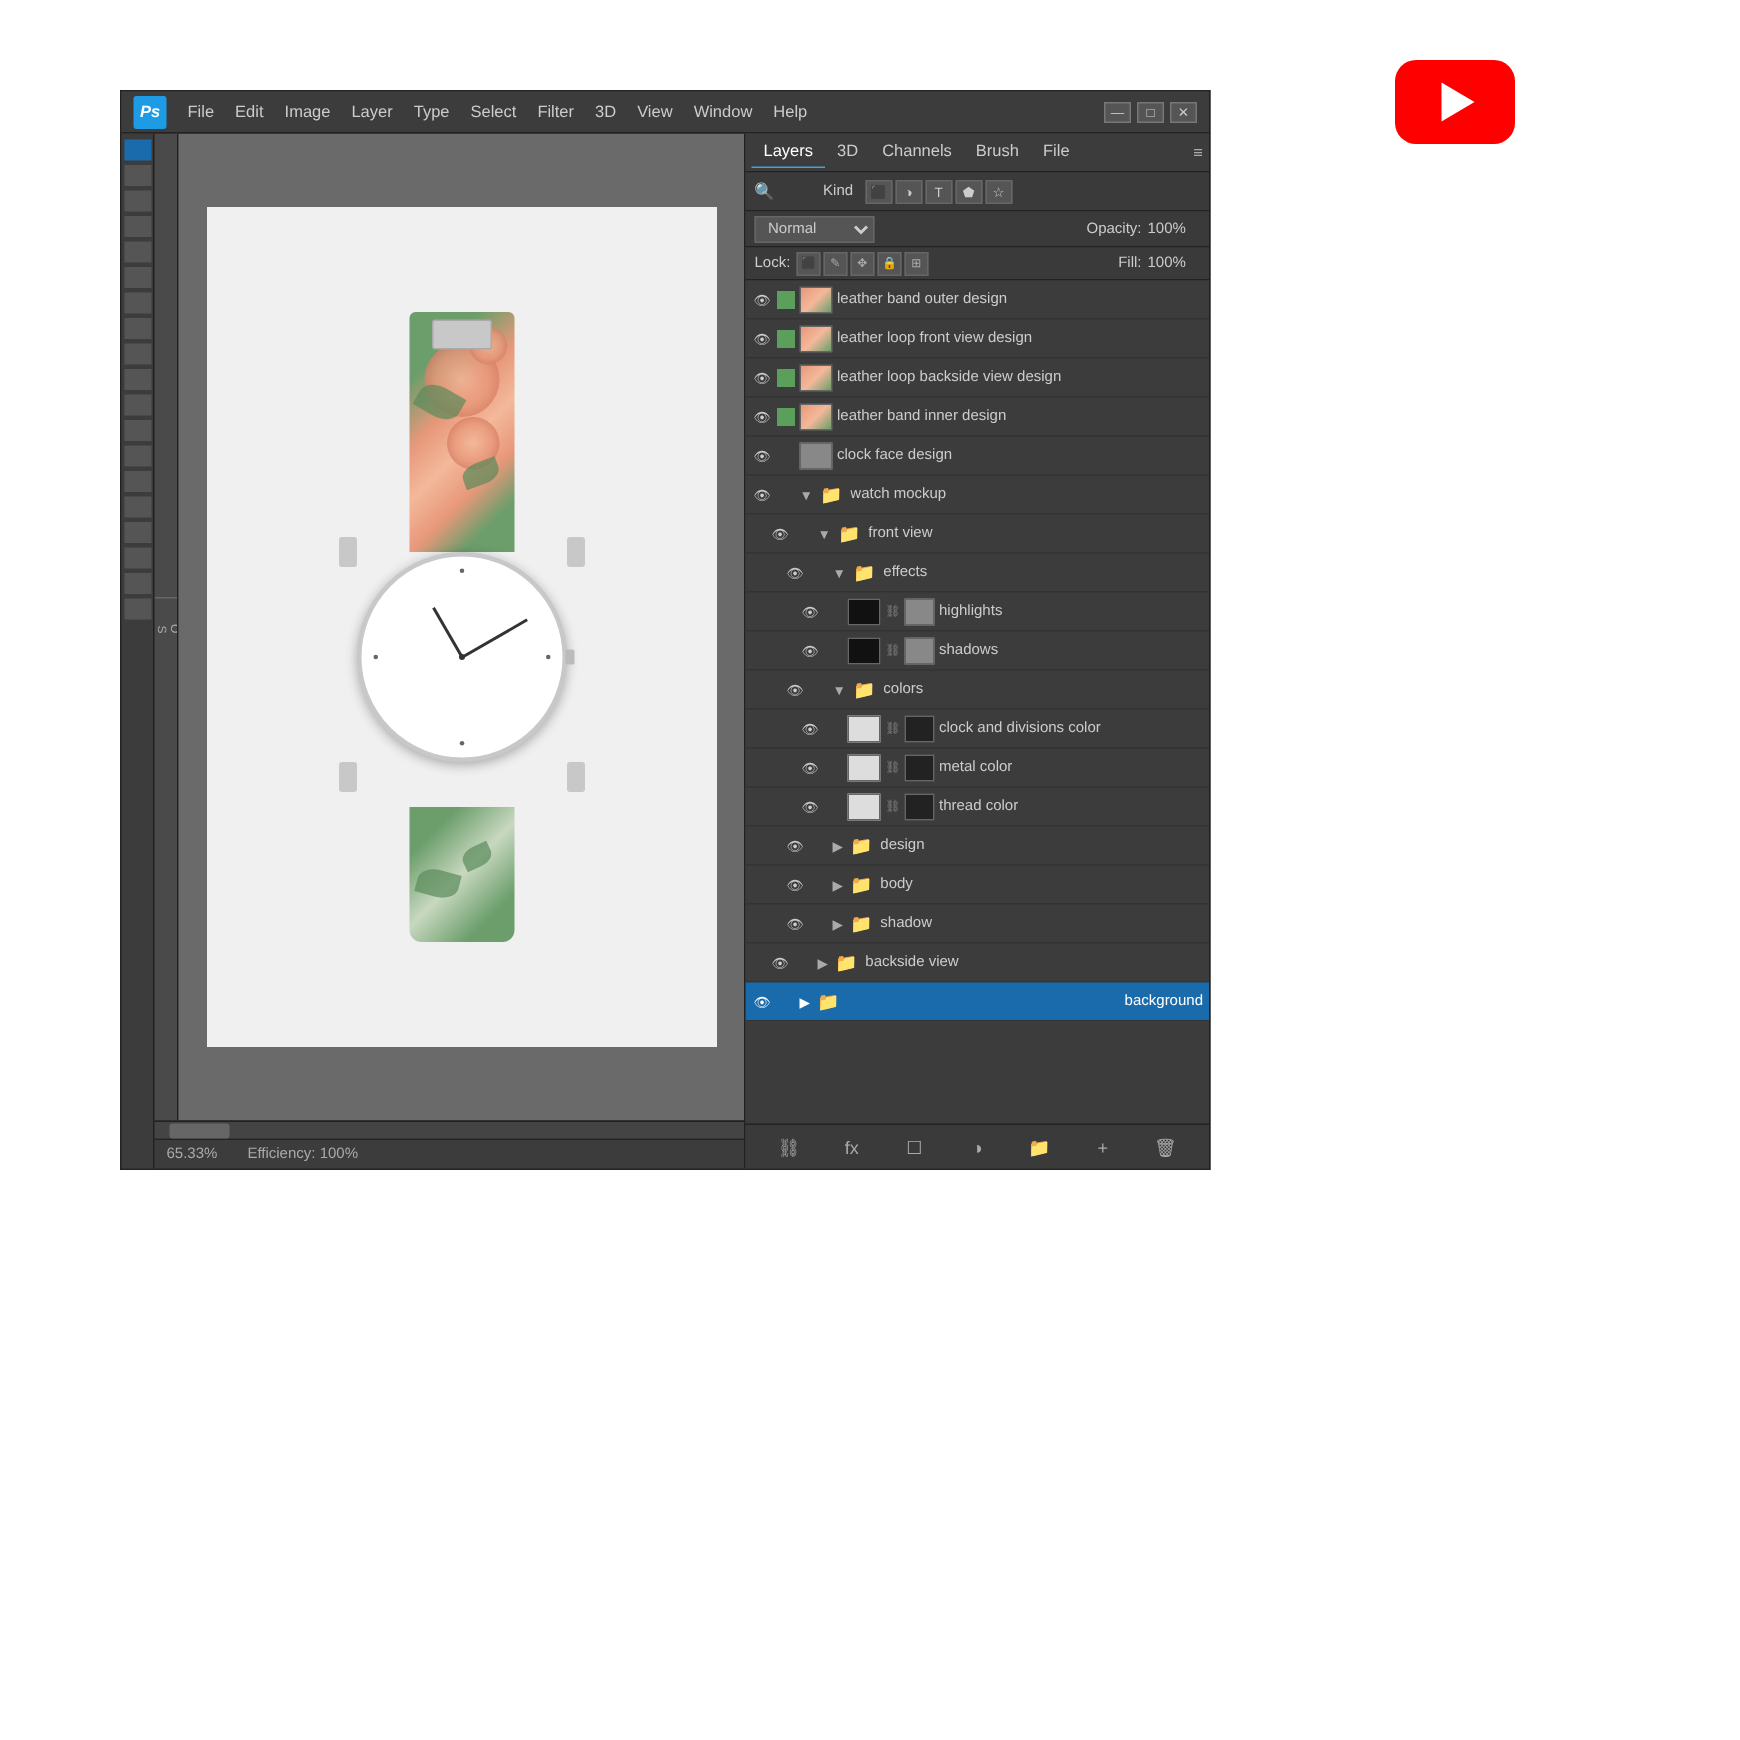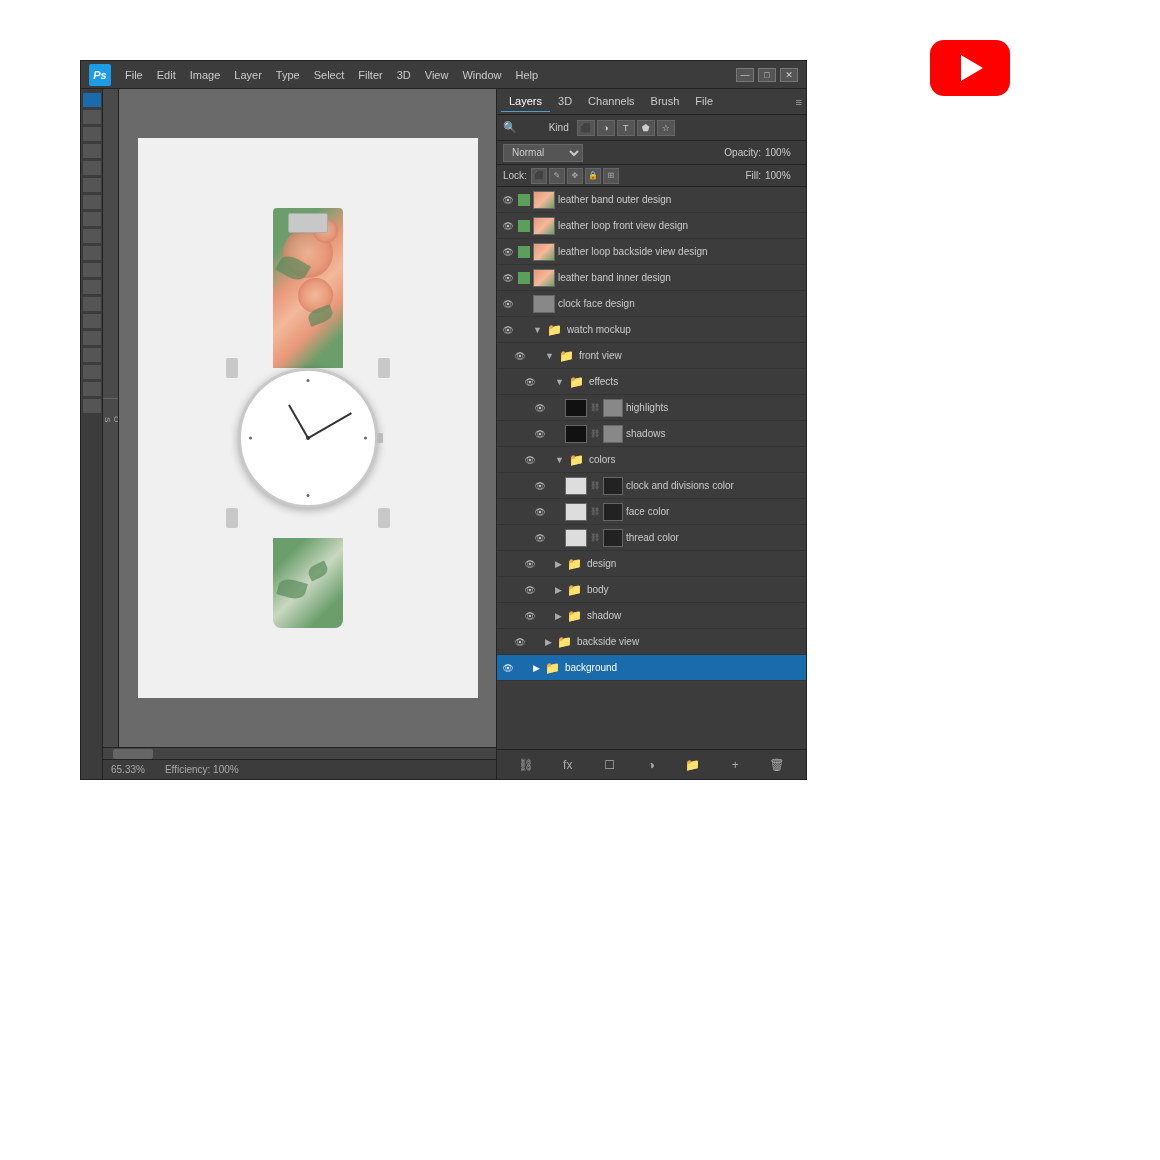--- a/index.html
+++ b/index.html
@@ -917,21 +917,21 @@
               <div class="layer-mask" style="background:#222;"></div>
               <span class="layer-label">clock and divisions color</span>
             </div>
 
             <div class="layer-item layer-indent-3">
               <div class="layer-eye">👁</div>
               <div style="width:12px;"></div>
               <div class="layer-thumb" style="background:#ddd;"></div>
               <div class="layer-link-icon">⛓</div>
               <div class="layer-mask" style="background:#222;"></div>
-              <span class="layer-label">face color</span>
+              <span class="layer-label">metal color</span>
             </div>
 
             <div class="layer-item layer-indent-3">
               <div class="layer-eye">👁</div>
               <div style="width:12px;"></div>
               <div class="layer-thumb" style="background:#ddd;"></div>
               <div class="layer-link-icon">⛓</div>
               <div class="layer-mask" style="background:#222;"></div>
               <span class="layer-label">thread color</span>
             </div>
@@ -966,21 +966,21 @@
               <span class="folder-arrow">▶</span>
               <span class="folder-icon">📁</span>
               <span class="layer-label">backside view</span>
             </div>
 
             <div class="layer-item active">
               <div class="layer-eye" style="color:#fff;">👁</div>
               <div style="width:12px;"></div>
               <span class="folder-arrow" style="color:#fff;">▶</span>
               <span class="folder-icon">📁</span>
-              <span class="layer-label" style="color:#fff;">background</span>
+              <span class="layer-label" style="color:#fff;text-align:right;">background</span>
             </div>
 
           </div>
 
           <div class="panel-bottom">
             <div class="panel-bottom-btn">⛓</div>
             <div class="panel-bottom-btn">fx</div>
             <div class="panel-bottom-btn">☐</div>
             <div class="panel-bottom-btn">◑</div>
             <div class="panel-bottom-btn">📁</div>

